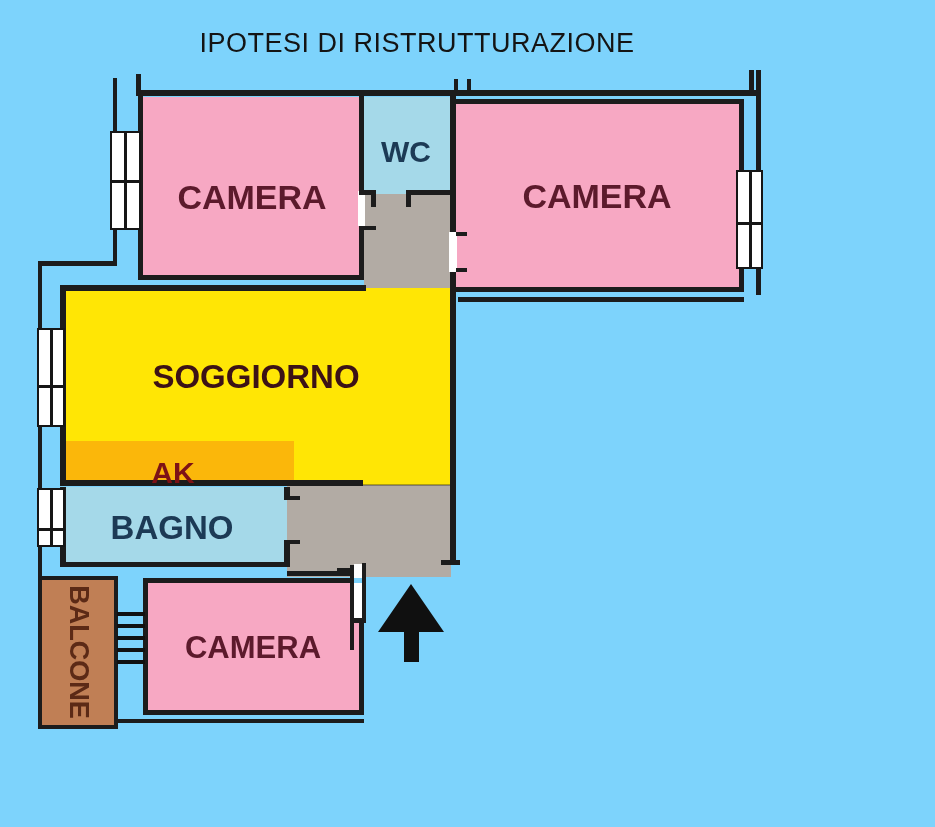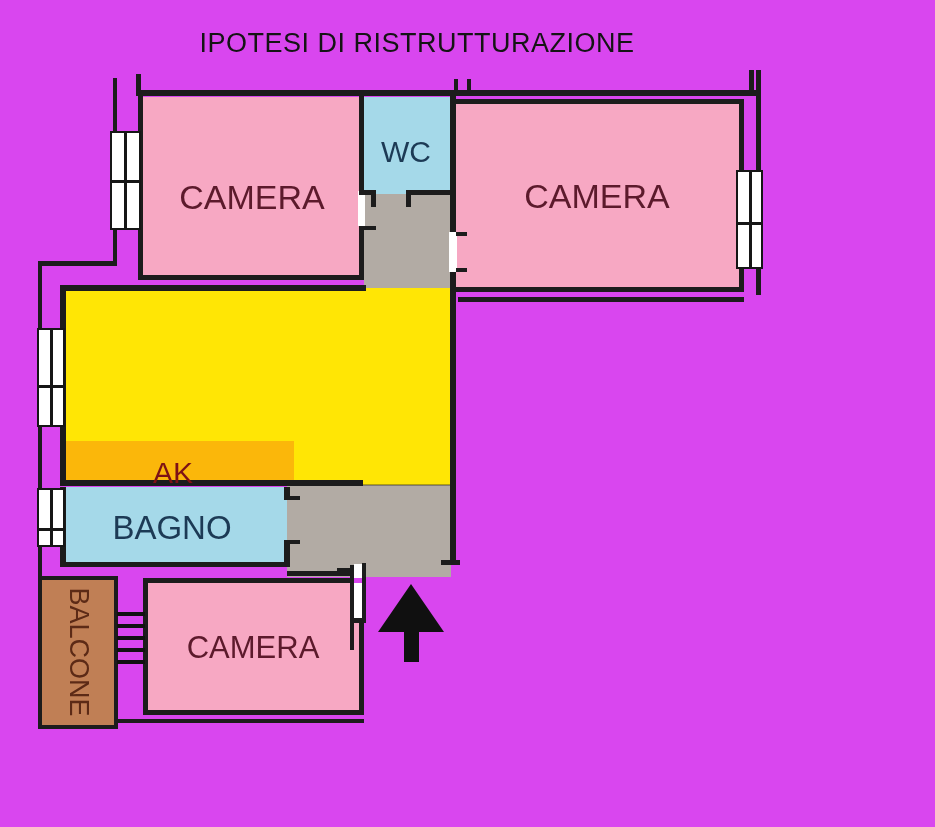--- a/index.html
+++ b/index.html
@@ -1,34 +1,34 @@
 <!DOCTYPE html>
 <html><head>
 <meta charset="utf-8">
 <style>
   html,body{margin:0;padding:0;}
   body{font-family:"Liberation Sans", sans-serif;}
   .plan{position:relative;width:935px;height:827px;overflow:hidden;background:#fafcfc;}
   .room{position:absolute;}
   .w{position:absolute;background:#1c1c1c;}
   .gap{position:absolute;background:#ffffff;}
-  .label{position:absolute;transform:translate(-50%,-50%);white-space:nowrap;font-weight:400;}
+  .label{position:absolute;transform:translate(-50%,-50%);white-space:nowrap;font-weight:700;}
   .title{position:absolute;text-align:center;font-size:27px;letter-spacing:.5px;}
   .vtext{writing-mode:vertical-rl;transform:translate(-50%,-50%);}
   .window{position:absolute;background:#fff;border:2px solid #161616;box-sizing:border-box;}
   .rung{position:absolute;background:#161616;}
   .ladder{position:absolute;}
   .ladder > div{position:absolute;left:0;width:100%;height:4px;background:#111;}
   .arrow-tri{position:absolute;width:0;height:0;border-left:33px solid transparent;border-right:33px solid transparent;border-bottom:48px solid #101010;}
   .arrow-stem{position:absolute;background:#101010;}
 </style>
 </head>
 <body>
 
-<div class="plan" style="background: #d946ef;">
+<div class="plan" style="background: #7dd3fc;">
 
   <div class="title" style="left: 117px; top: 28px; width: 600px; color: rgb(20, 20, 20);">IPOTESI DI RISTRUTTURAZIONE</div>
 
   <div class="room" style="left: 140px; top: 97px; width: 220px; height: 183px; background: rgb(247, 168, 195);"></div>
   <div class="room" style="left: 364px; top: 97px; width: 88px; height: 97px; background: rgb(165, 217, 233);"></div>
   <div class="room" style="left: 364px; top: 194px; width: 88px; height: 95px; background: rgb(178, 171, 164);"></div>
   <div class="room" style="left: 452px; top: 104px; width: 290px; height: 184px; background: rgb(247, 168, 195);"></div>
   <div class="room" style="left: 63px; top: 288px; width: 388px; height: 197px; background: rgb(255, 230, 5);"></div>
   <div class="room" style="left: 66px; top: 441px; width: 228px; height: 44px; background: rgb(251, 183, 10);"></div>
   <div class="room" style="left: 63px; top: 487px; width: 224px; height: 79px; background: rgb(165, 217, 233);"></div>
@@ -123,18 +123,19 @@
       <div style="top:36px;"></div>
       <div style="top:48px;"></div>
   </div>
 
   <div class="arrow-tri" style="left:378px;top:584px;"></div>
   <div class="arrow-stem" style="left:404px;top:630px;width:15px;height:32px;"></div>
 
   <div class="label" style="left: 252px; top: 197px; font-size: 34px; color: rgb(92, 26, 44);">CAMERA</div>
   <div class="label" style="left: 406px; top: 152px; font-size: 30px; color: rgb(28, 58, 85);">WC</div>
   <div class="label" style="left: 597px; top: 196px; font-size: 34px; color: rgb(92, 26, 44);">CAMERA</div>
+  <div class="label" style="left: 256px; top: 377px; font-size: 33px; color: rgb(60, 18, 22);">SOGGIORNO</div>
   <div class="label" style="left: 173px; top: 473px; font-size: 30px; color: rgb(125, 18, 22);">AK</div>
   <div class="label" style="left: 172px; top: 528px; font-size: 33px; color: rgb(28, 58, 85);">BAGNO</div>
   <div class="label vtext" style="left: 78px; top: 652px; font-size: 27px; color: rgb(92, 42, 22);">BALCONE</div>
   <div class="label" style="left: 253px; top: 648px; font-size: 31px; color: rgb(92, 26, 44);">CAMERA</div>
 
 </div>
 
 </body></html>

